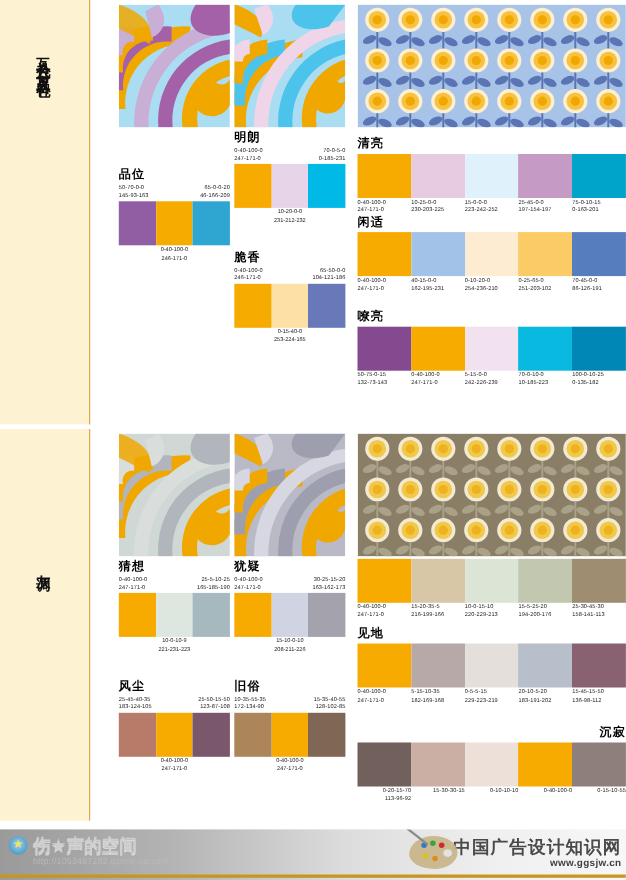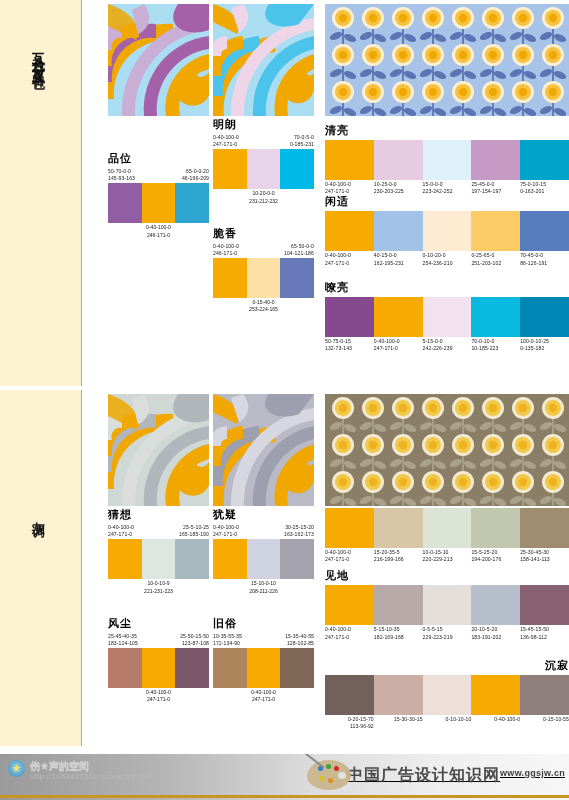--- a/index.html
+++ b/index.html
@@ -101,21 +101,21 @@
   .wm-left { position: absolute; left: 8px; top: 6px; display: flex; align-items: flex-start; gap: 5px; }
   .wm-star {
     width: 17px; height: 17px; border-radius: 50%;
     background: radial-gradient(circle at 50% 45%, #9fd0e8 0%, #5aa7cf 60%, #3c7fa8 100%);
     display:flex; align-items:center; justify-content:center;
     font-size: 11px; color: #f0e36a; line-height:1;
   }
   .wm-text { line-height: 1.15; }
   .wm-title {
     font-family: "DejaVu Sans", sans-serif;
-    font-size: 10px; font-weight: bold; color: #cfcfcf;
+    font-size: 16px; font-weight: bold; color: #cfcfcf;
     text-shadow: 0 1px 0 rgba(255,255,255,.55);
   }
   .wm-url { font-size: 8px; color: #b9b9b9; letter-spacing: .2px; }
 
   .wm-right { position: absolute; right: 4px; top: 2px; display: flex; align-items: center; }
   .palette-icon { position: relative; width: 46px; height: 36px; }
   .palette-blob {
     position:absolute; left:0; top:4px; width:44px; height:30px;
     background:#c8b48a; border-radius: 50% 50% 48% 52% / 55% 50% 50% 45%;
     opacity: .92;
@@ -132,21 +132,21 @@
   .pdot.d5 { left:21px; top:22px; background:#e08b1e; }
   .brush {
     position:absolute; left:-2px; top:-4px; width:24px; height:2px;
     background:#8a8a8a; transform: rotate(38deg); transform-origin: left center;
   }
   .wm-cn {
     font-family: "DejaVu Sans", sans-serif;
     font-size: 16px; font-weight: bold; color: #4a4a4a;
     letter-spacing: 1px; margin-left: -6px; line-height: 1;
   }
-  .wm-cn-wrap { display:flex; flex-direction:row; align-items:flex-start; padding-top:2px;text-decoration:underline; }
+  .wm-cn-wrap { display:flex; flex-direction:column; align-items:flex-end; padding-top:2px; }
   .wm-www { font-size: 9px; color: #3f3f3f; font-weight: bold; letter-spacing: .3px; margin-top: 1px; }
 
   svg { display: block; }
 </style>
 </head>
 <body>
 
 <div class="page">
 
   <div class="rail">

